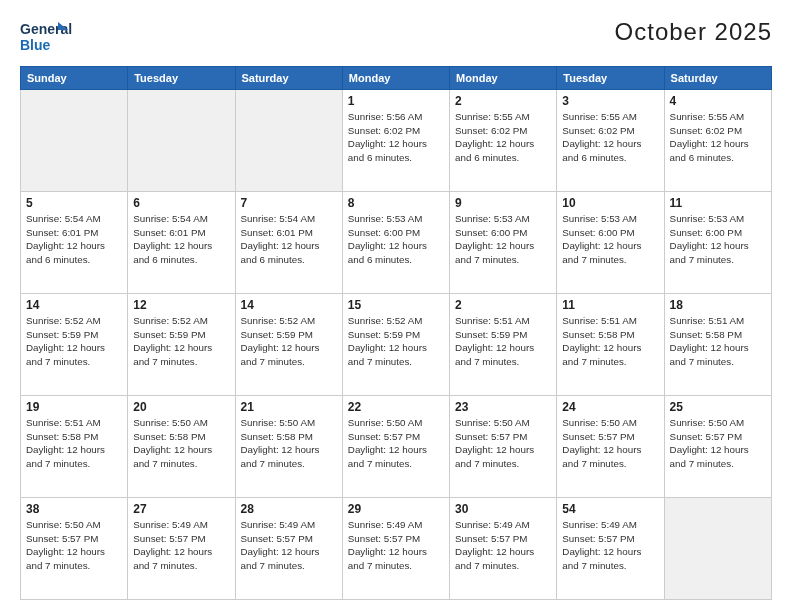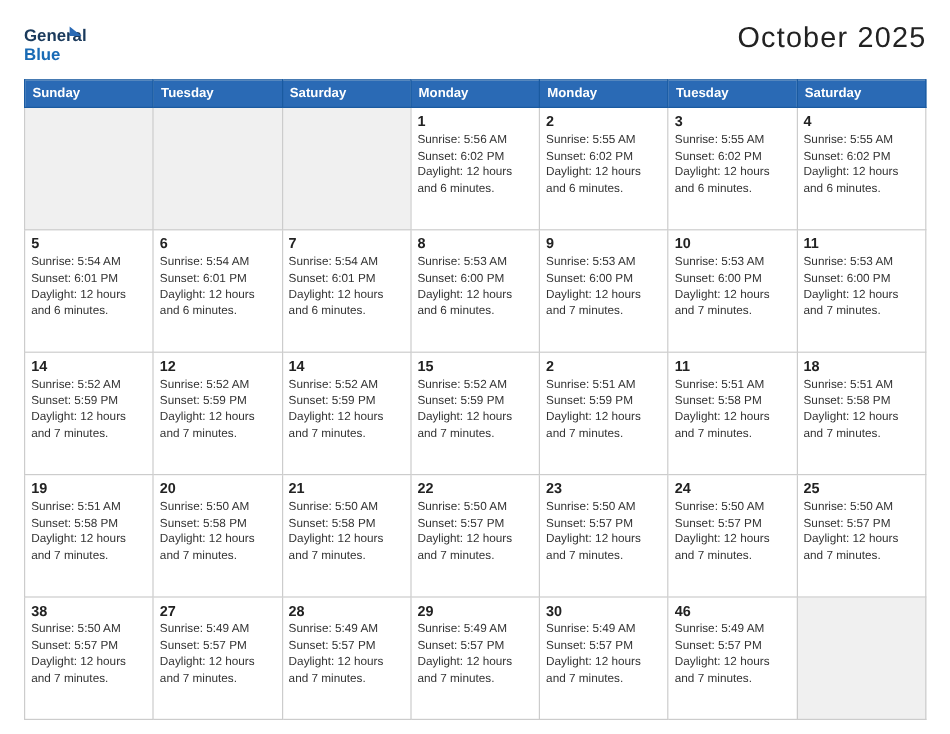--- a/index.html
+++ b/index.html
@@ -239,20 +239,20 @@
           </td>
           <td>
             <div class="day-num">29</div>
             <div class="day-detail">Sunrise: 5:49 AM<br>Sunset: 5:57 PM<br>Daylight: 12 hours and 7 minutes.</div>
           </td>
           <td>
             <div class="day-num">30</div>
             <div class="day-detail">Sunrise: 5:49 AM<br>Sunset: 5:57 PM<br>Daylight: 12 hours and 7 minutes.</div>
           </td>
           <td>
-            <div class="day-num">46</div>
+            <div class="day-num">54</div>
             <div class="day-detail">Sunrise: 5:49 AM<br>Sunset: 5:57 PM<br>Daylight: 12 hours and 7 minutes.</div>
           </td>
           <td class="empty"></td>
         </tr>
       </tbody>
   </table>
 </div>
 
 </body></html>

